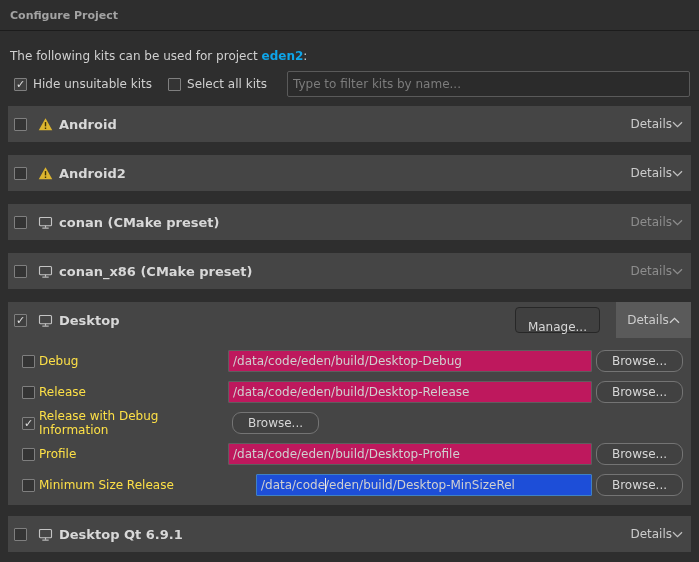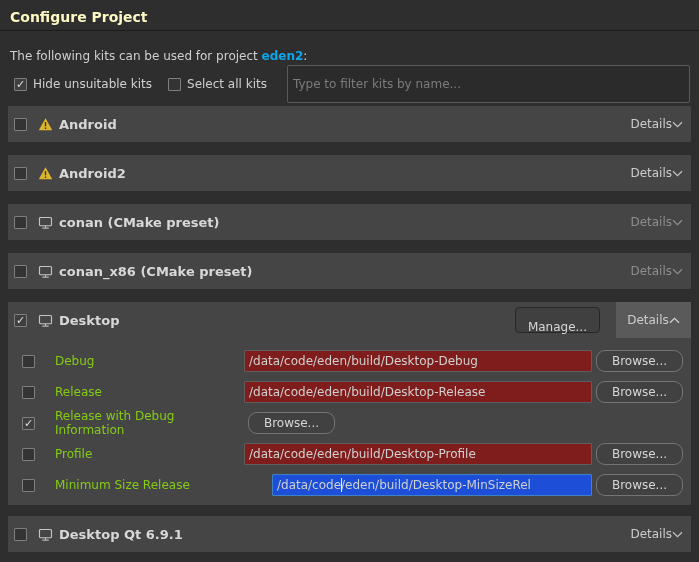--- a/index.html
+++ b/index.html
@@ -1,37 +1,37 @@
 <!DOCTYPE html>
 <html><head>
 <meta charset="utf-8">
 <style>
   html,body{margin:0;padding:0;}
   body{
     width:699px;height:562px;position:relative;overflow:hidden;
     background:#2e2e2e;color:#d2d2d2;
     font-family:"DejaVu Sans","Liberation Sans",sans-serif;font-size:12px;
   }
-  .title{position:absolute;left:10px;top:9px;font-size:14px;font-weight:bold;color:#fef9c3;}
+  .title{position:absolute;left:10px;top:9px;font-size:11px;font-weight:bold;color:#a3a3a3;}
   .title-rule{position:absolute;left:0;top:30px;width:699px;height:1px;background:#1c1c1c;}
   .intro{position:absolute;left:10px;top:49px;color:#d0d0d0;}
   .intro b{color:#0ea5e9;}
   .controls{position:absolute;left:14px;top:73px;right:9px;height:22px;display:flex;align-items:center;}
   .chk-label{margin-left:6px;color:#d0d0d0;}
   .gap14{width:16px;flex:none;}
   .checkbox{
     flex:none;width:13px;height:13px;box-sizing:border-box;
     background:#343434;border:1px solid #7f7f7f;border-radius:1px;
     display:inline-flex;align-items:center;justify-content:center;
     font-size:11px;line-height:11px;color:#e0e0e0;
   }
   .checkbox.checked{background:#3f3f3f;}
   .checkbox.checked::after{content:"✓";}
   .filter-input{
-    flex:1;height:38px;box-sizing:border-box;margin-left:20px;
+    flex:1;height:26px;box-sizing:border-box;margin-left:20px;
     background:#2b2b2b;border:1px solid #5a5a5a;border-radius:2px;
     color:#22c55e;font:12px "DejaVu Sans","Liberation Sans",sans-serif;padding:9px 5px;outline:none;
   }
   .filter-input::placeholder{color:#7c7c7c;}
   .kits{position:absolute;left:8px;right:8px;top:106px;}
   .kit-row{
     height:36px;margin-bottom:13px;background:#454545;
     display:flex;align-items:center;padding:0 8px 0 6px;box-sizing:border-box;
   }
   .kit-icon{margin-left:11px;display:inline-flex;align-items:center;}
@@ -49,25 +49,25 @@
     display:flex;align-items:center;justify-content:center;
   }
   .manage-btn{
     height:22px;box-sizing:border-box;margin-right:16px;padding:12px 12px;
     background:#404040;border:1px solid #272727;border-radius:4px;
     color:#d6d6d6;font:12px "DejaVu Sans","Liberation Sans",sans-serif;cursor:pointer;
   }
   .kit-content{padding:12px 8px 9px 14px;}
   .cfg-row{display:flex;align-items:center;height:22px;margin-bottom:9px;}
   .cfg-row:last-child{margin-bottom:0;}
-  .cfg-label{margin-left:20px;width:189px;flex:none;color:#84cc16;}
+  .cfg-label{margin-left:4px;width:189px;flex:none;color:#fde047;}
   .path-wrap{flex:1;position:relative;display:flex;}
   .path-input{
     flex:1;height:22px;box-sizing:border-box;
-    background:#7f1d1d;border:1px solid #5e5e5e;border-radius:1px;
+    background:#be185d;border:1px solid #5e5e5e;border-radius:1px;
     color:#d0d0d0;font:12px "DejaVu Sans","Liberation Sans",sans-serif;padding:0 4px;outline:none;
   }
   .path-input.focused{border-color:#3f81c4;background:#1d4ed8;margin-left:28px;}
   .caret{position:absolute;left:97px;top:4px;width:1px;height:14px;background:#ececec;}
   .browse-btn{
     flex:none;width:87px;height:22px;box-sizing:border-box;margin-left:4px;
     background:#414141;border:1px solid #747474;border-radius:9px;
     color:#d6d6d6;font:12px "DejaVu Sans","Liberation Sans",sans-serif;cursor:pointer;
   }
   svg{display:block;}

